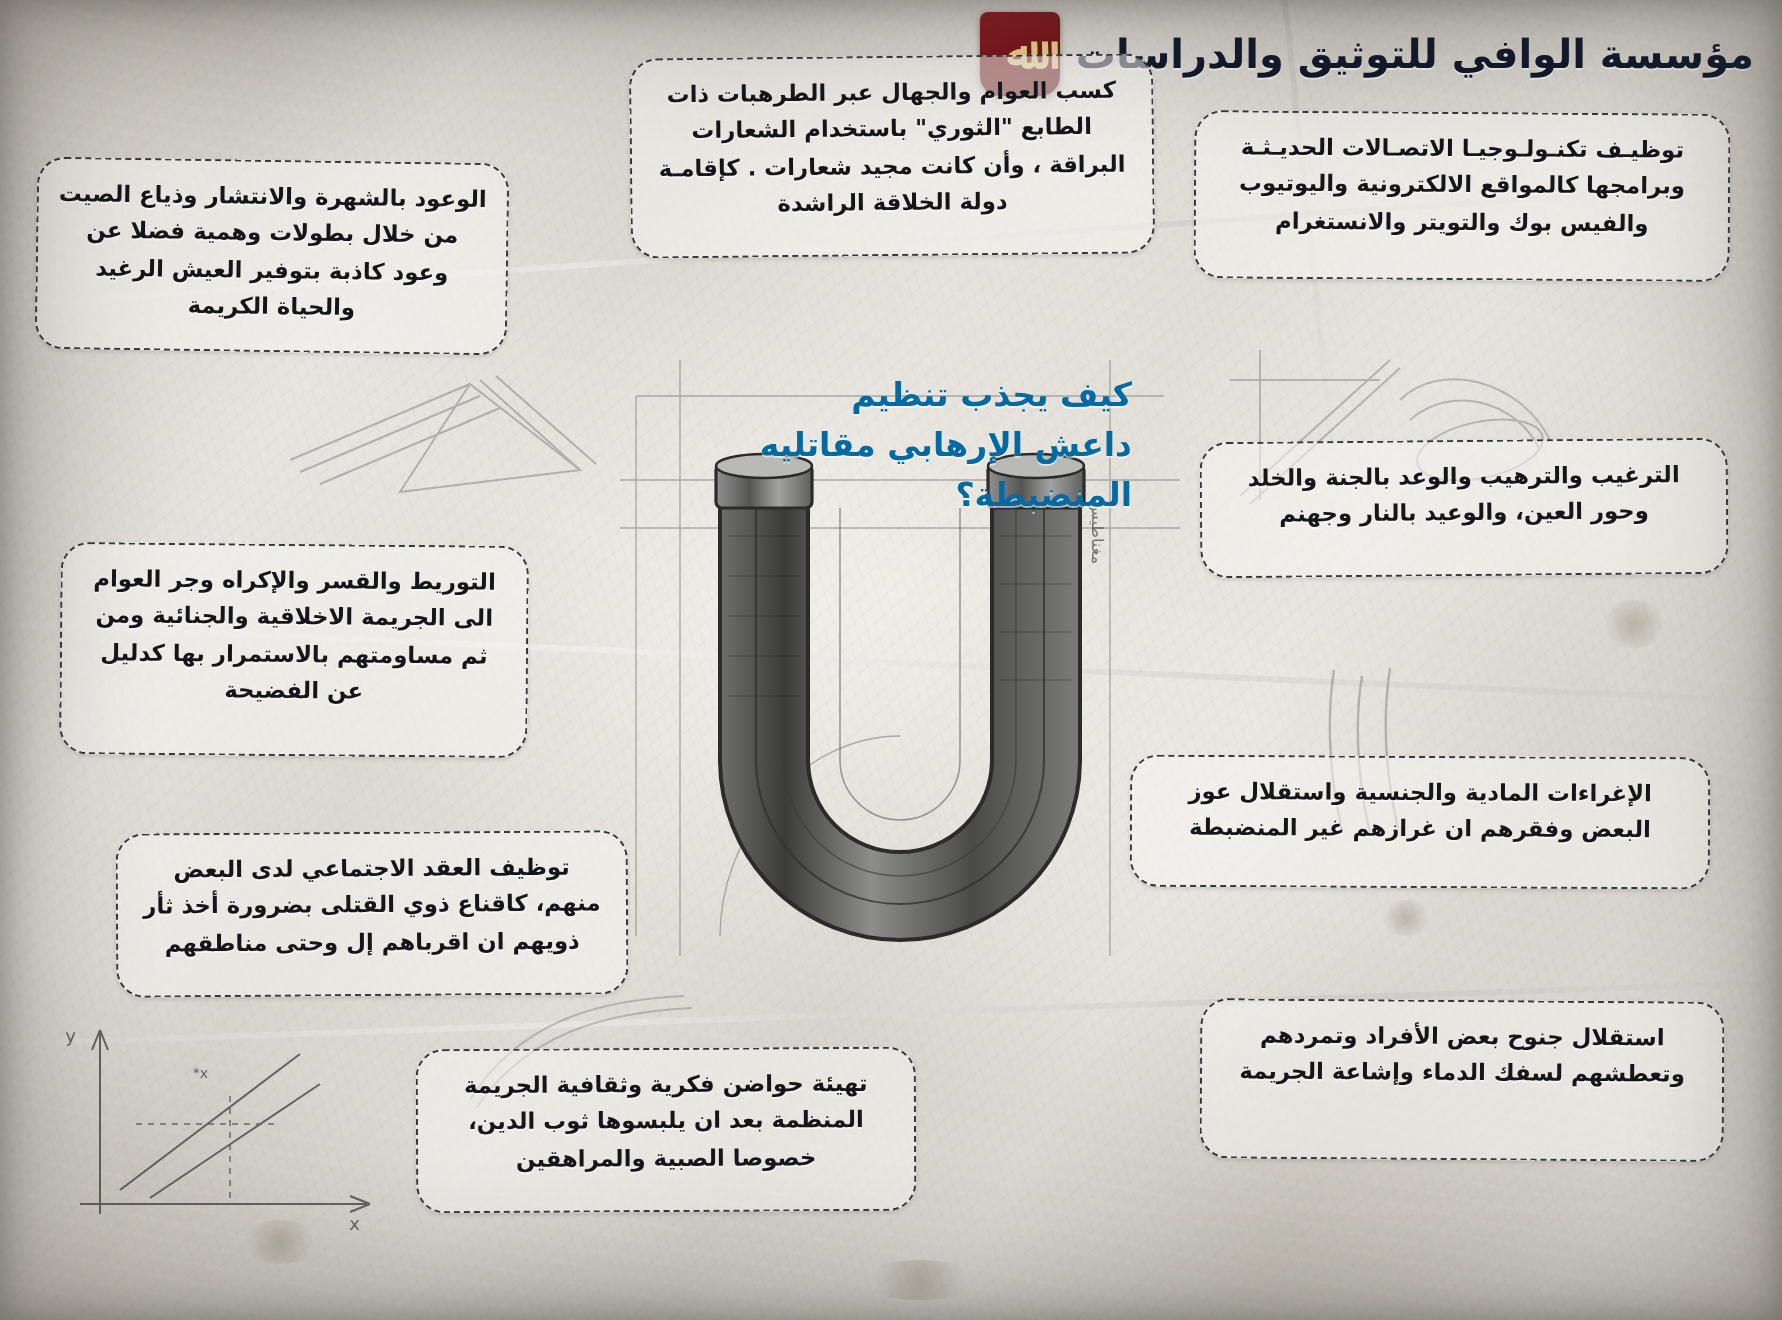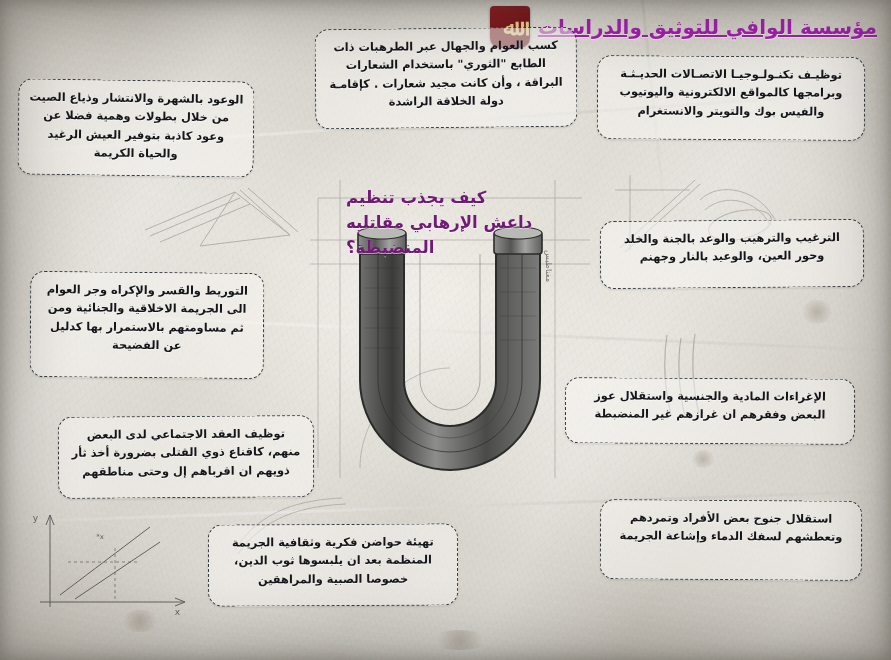--- a/index.html
+++ b/index.html
@@ -60,25 +60,24 @@
     right: 14px;
     display: flex;
     align-items: center;
     gap: 8px;
     direction: rtl;
   }
   .brand-name {
     font-family: "DejaVu Sans", sans-serif;
     font-size: 20px;
     font-weight: bold;
-    color: #a21caf;
+    color: #0f172a;
     letter-spacing: -0.5px;
     text-shadow: 0 1px 0 rgba(255,255,255,0.5);
     white-space: nowrap;
-    text-decoration: underline;
   }
   .brand-logo {
     width: 40px;
     height: 42px;
     background: linear-gradient(160deg, #8c1a1f, #5e0d12);
     border-radius: 4px 4px 10px 10px;
     position: relative;
     box-shadow: 0 1px 3px rgba(0,0,0,0.4);
   }
   .brand-logo .mark {
@@ -91,26 +90,26 @@
     font-size: 22px;
     font-weight: bold;
   }
 
   
   .center-title {
     position: absolute;
     top: 186px;
     right: 325px;
     width: 220px;
-    text-align: left;
+    text-align: right;
     direction: rtl;
     line-height: 1.5;
     font-size: 16.5px;
     font-weight: bold;
-    color: #701a75;
+    color: #0369a1;
     text-shadow: 0 1px 0 rgba(255,255,255,0.55);
   }
   .center-title .t2 { display:block; }
 
   
   .box {
     position: absolute;
     direction: rtl;
     text-align: center;
     border: 1.6px dashed #33383c;

